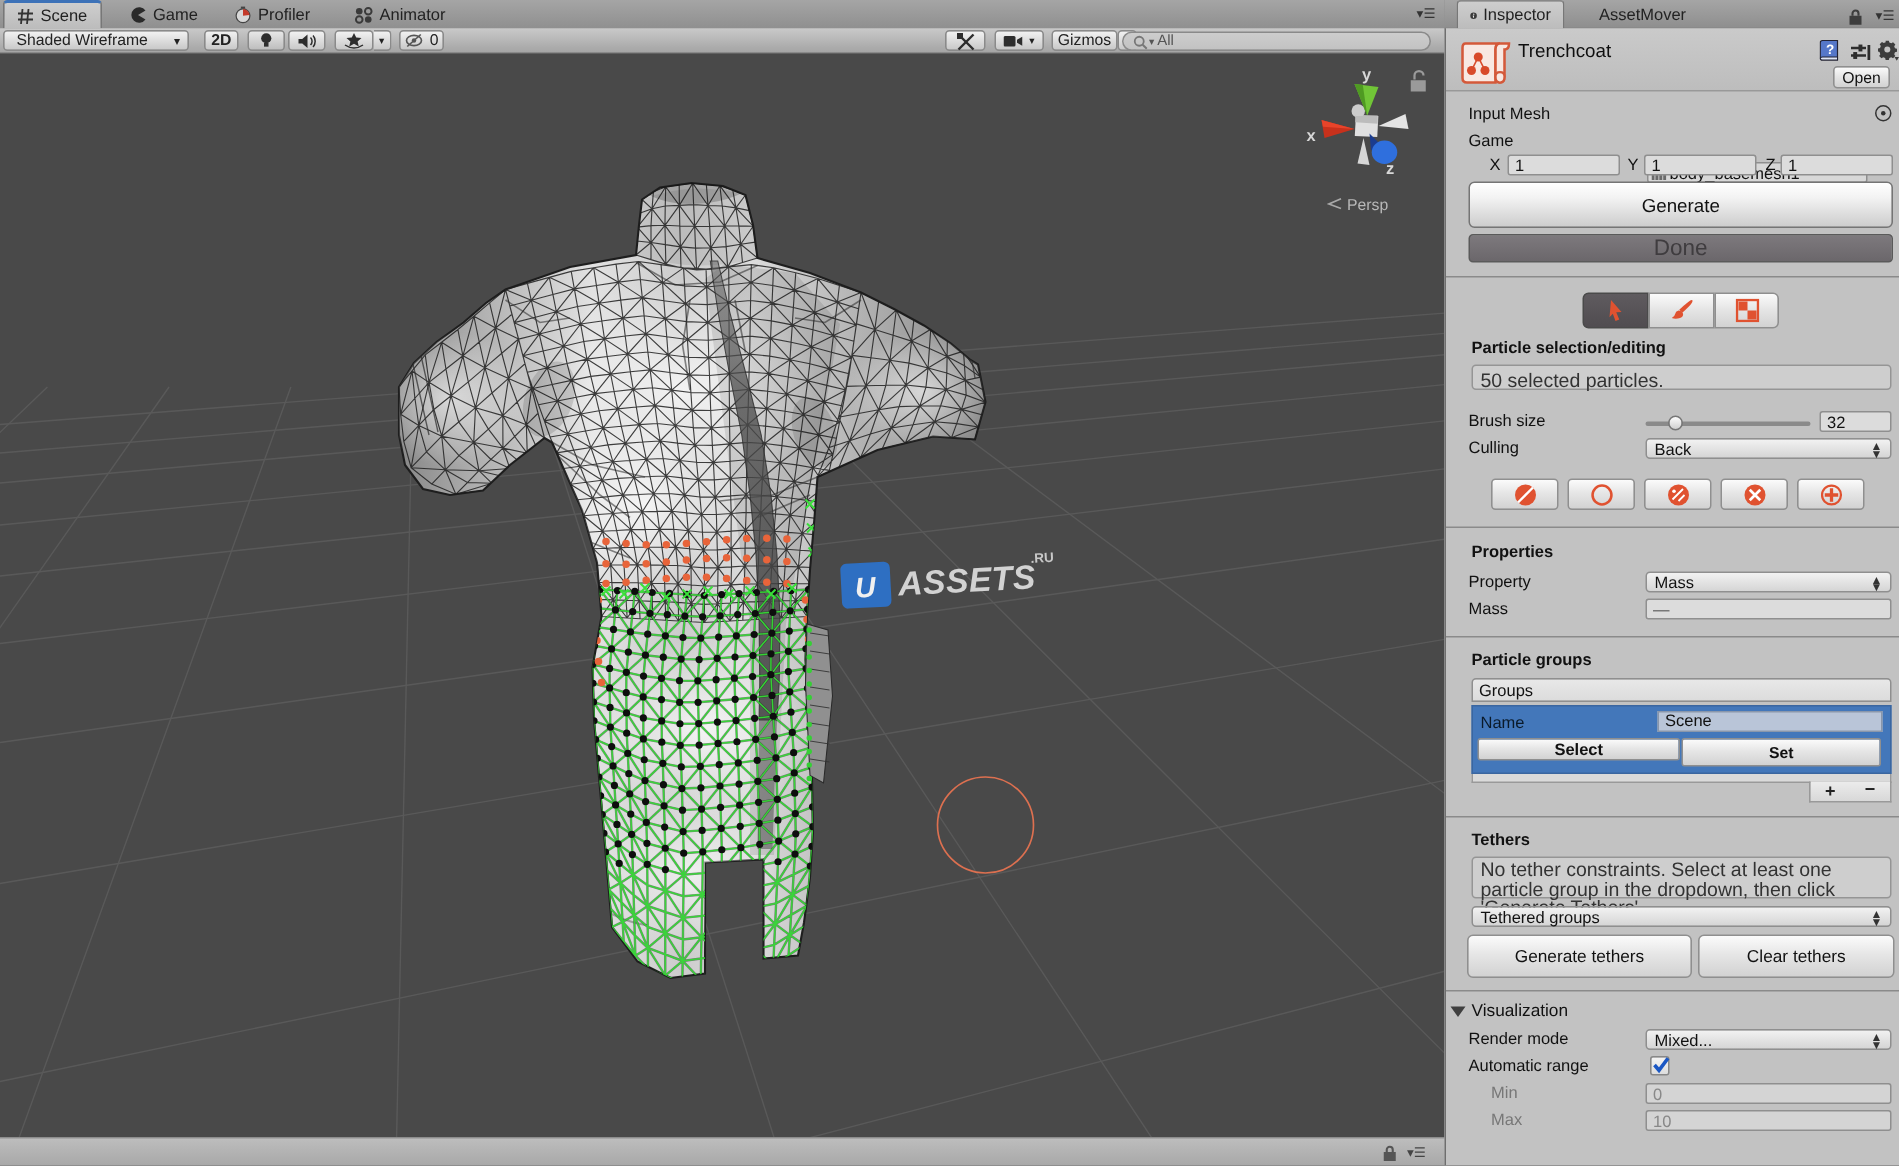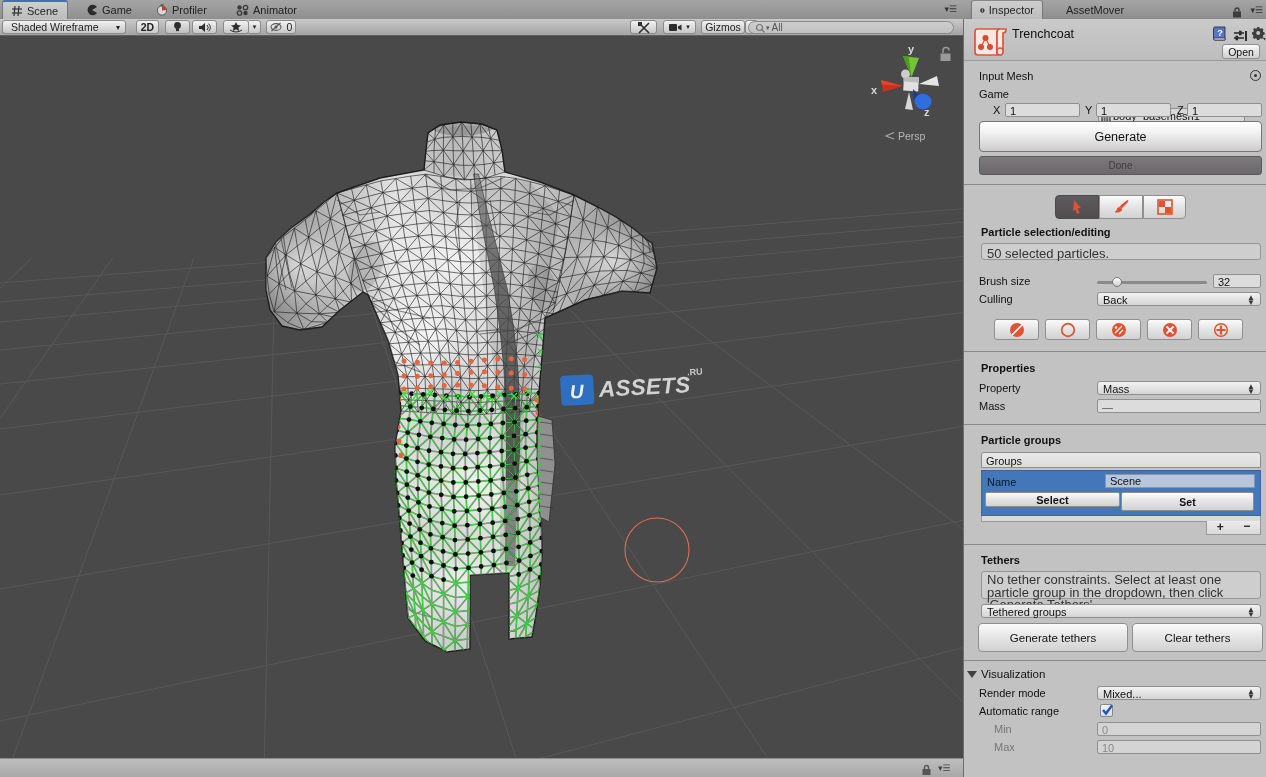--- a/index.html
+++ b/index.html
@@ -556,21 +556,21 @@
     <div style="position:absolute;left:2.5px;top:2.5px;width:3px;height:3px;background:#333;border-radius:50%;"></div>
   </div>
 <div class="lbl" style="left:979px;top:88px;">Game</div>
 <div class="lbl" style="left:993px;top:104px;">X</div>
 <div class="field" style="left:1005px;top:103px;width:75px;height:14px;">1</div>
 <div class="lbl" style="left:1085px;top:104px;">Y</div>
 <div class="field" style="left:1096px;top:103px;width:75px;height:14px;">1</div>
 <div class="lbl" style="left:1177px;top:104px;">Z</div>
 <div class="field" style="left:1187px;top:103px;width:75px;height:14px;">1</div>
 <div class="btn" style="left:979px;top:121px;width:283px;height:31px;font-size:12.5px;border-radius:4px;background:linear-gradient(#ffffff,#f2f2f2 35%,#cdcdcd);border-color:#757575;">Generate</div>
-<div class="btn" style="left:979px;top:156px;width:283px;height:19px;background:linear-gradient(#7d797d,#6b676b);border-color:#5a5a5a;color:#3f3c3f;font-size:10px;">Done</div>
+<div class="btn" style="left:979px;top:156px;width:283px;height:19px;background:linear-gradient(#7d797d,#6b676b);border-color:#5a5a5a;color:#3f3c3f;font-size:15px;">Done</div>
 <div class="sep" style="top:184px;"></div>
 <div class="btn" style="left:1055px;top:195px;width:44px;height:24px;border-radius:4px 0 0 4px;background:linear-gradient(#5f5b5f,#504c50);border-color:#4a4a4a;">
     <svg width="15" height="16" viewBox="0 0 15 16">
       <path d="M4 1 L11 9 L7.5 9.2 L9.5 14 L7 15 L5.2 10.2 L3 12.5 Z" fill="#e05230"></path>
     </svg>
   </div>
 <div class="btn" style="left:1099px;top:195px;width:44px;height:24px;border-radius:0;">
     <svg width="17" height="16" viewBox="0 0 17 16">
       <path d="M15 1 q2 1-6.5 8.5 l-2-2 Q14 0.5 15 1 Z" fill="#e05230"></path>
       <path d="M6 8 q2 0 3 2 q0.5 2-2 3 q-3 1-5.5 0 q2-1 2.2-2.5 Q4 8.5 6 8 Z" fill="#e05230"></path>

